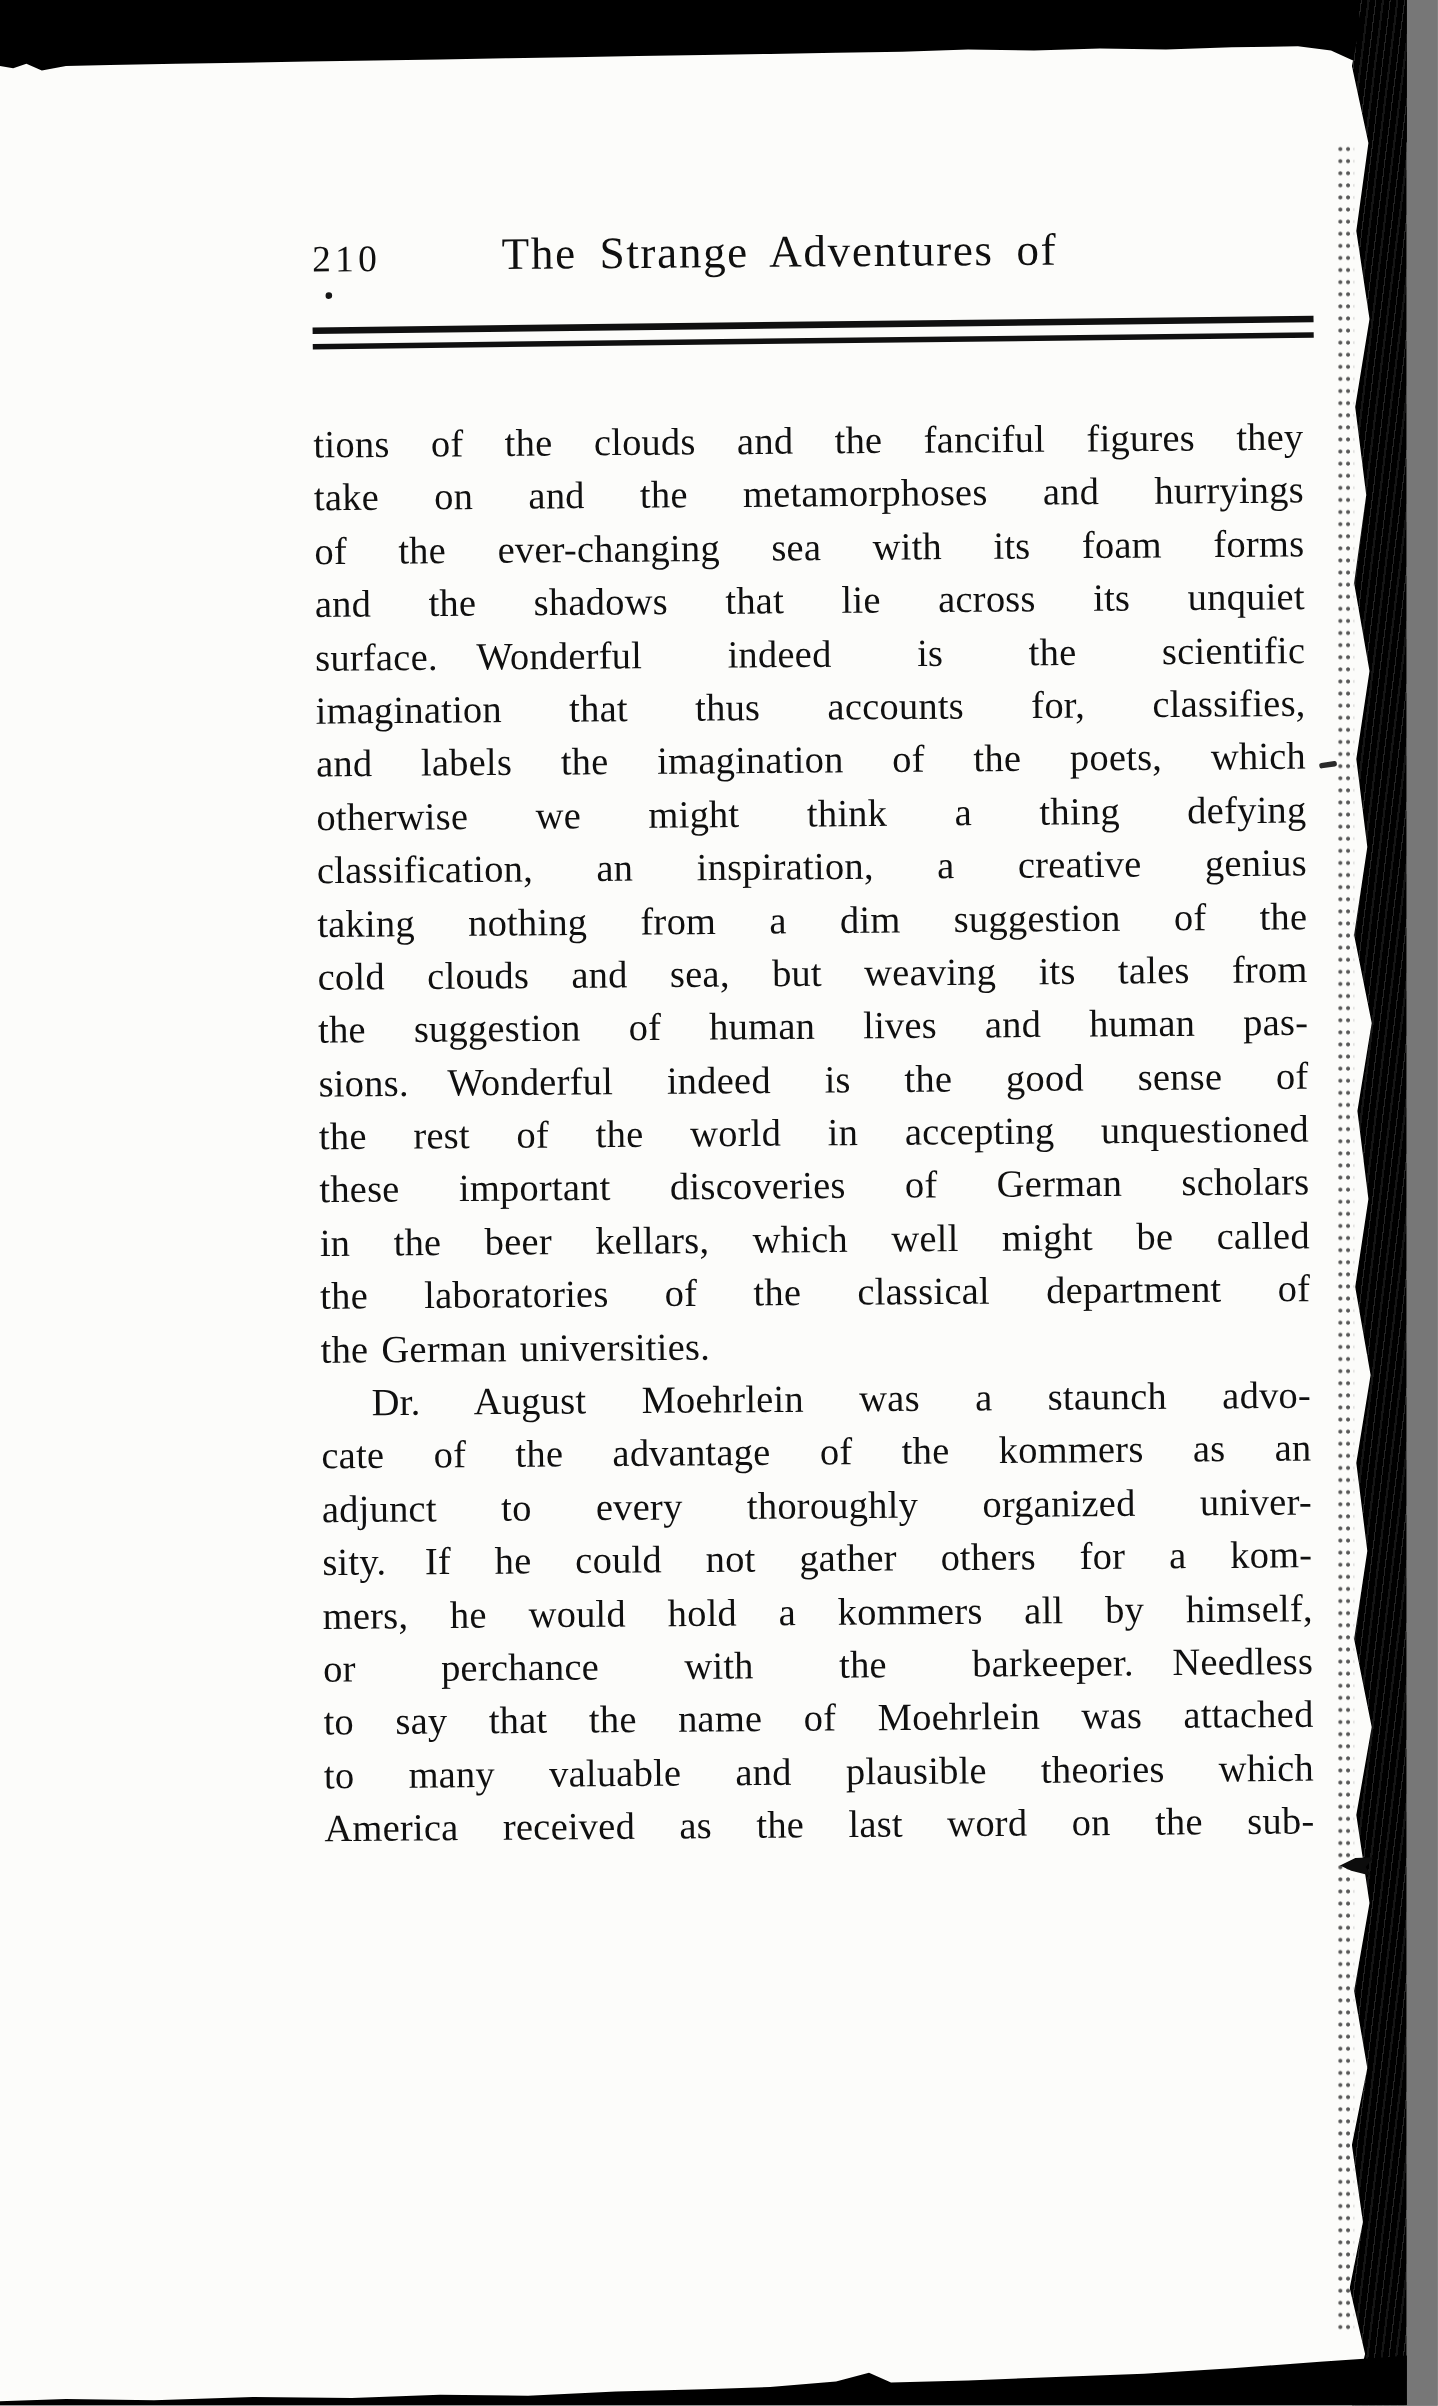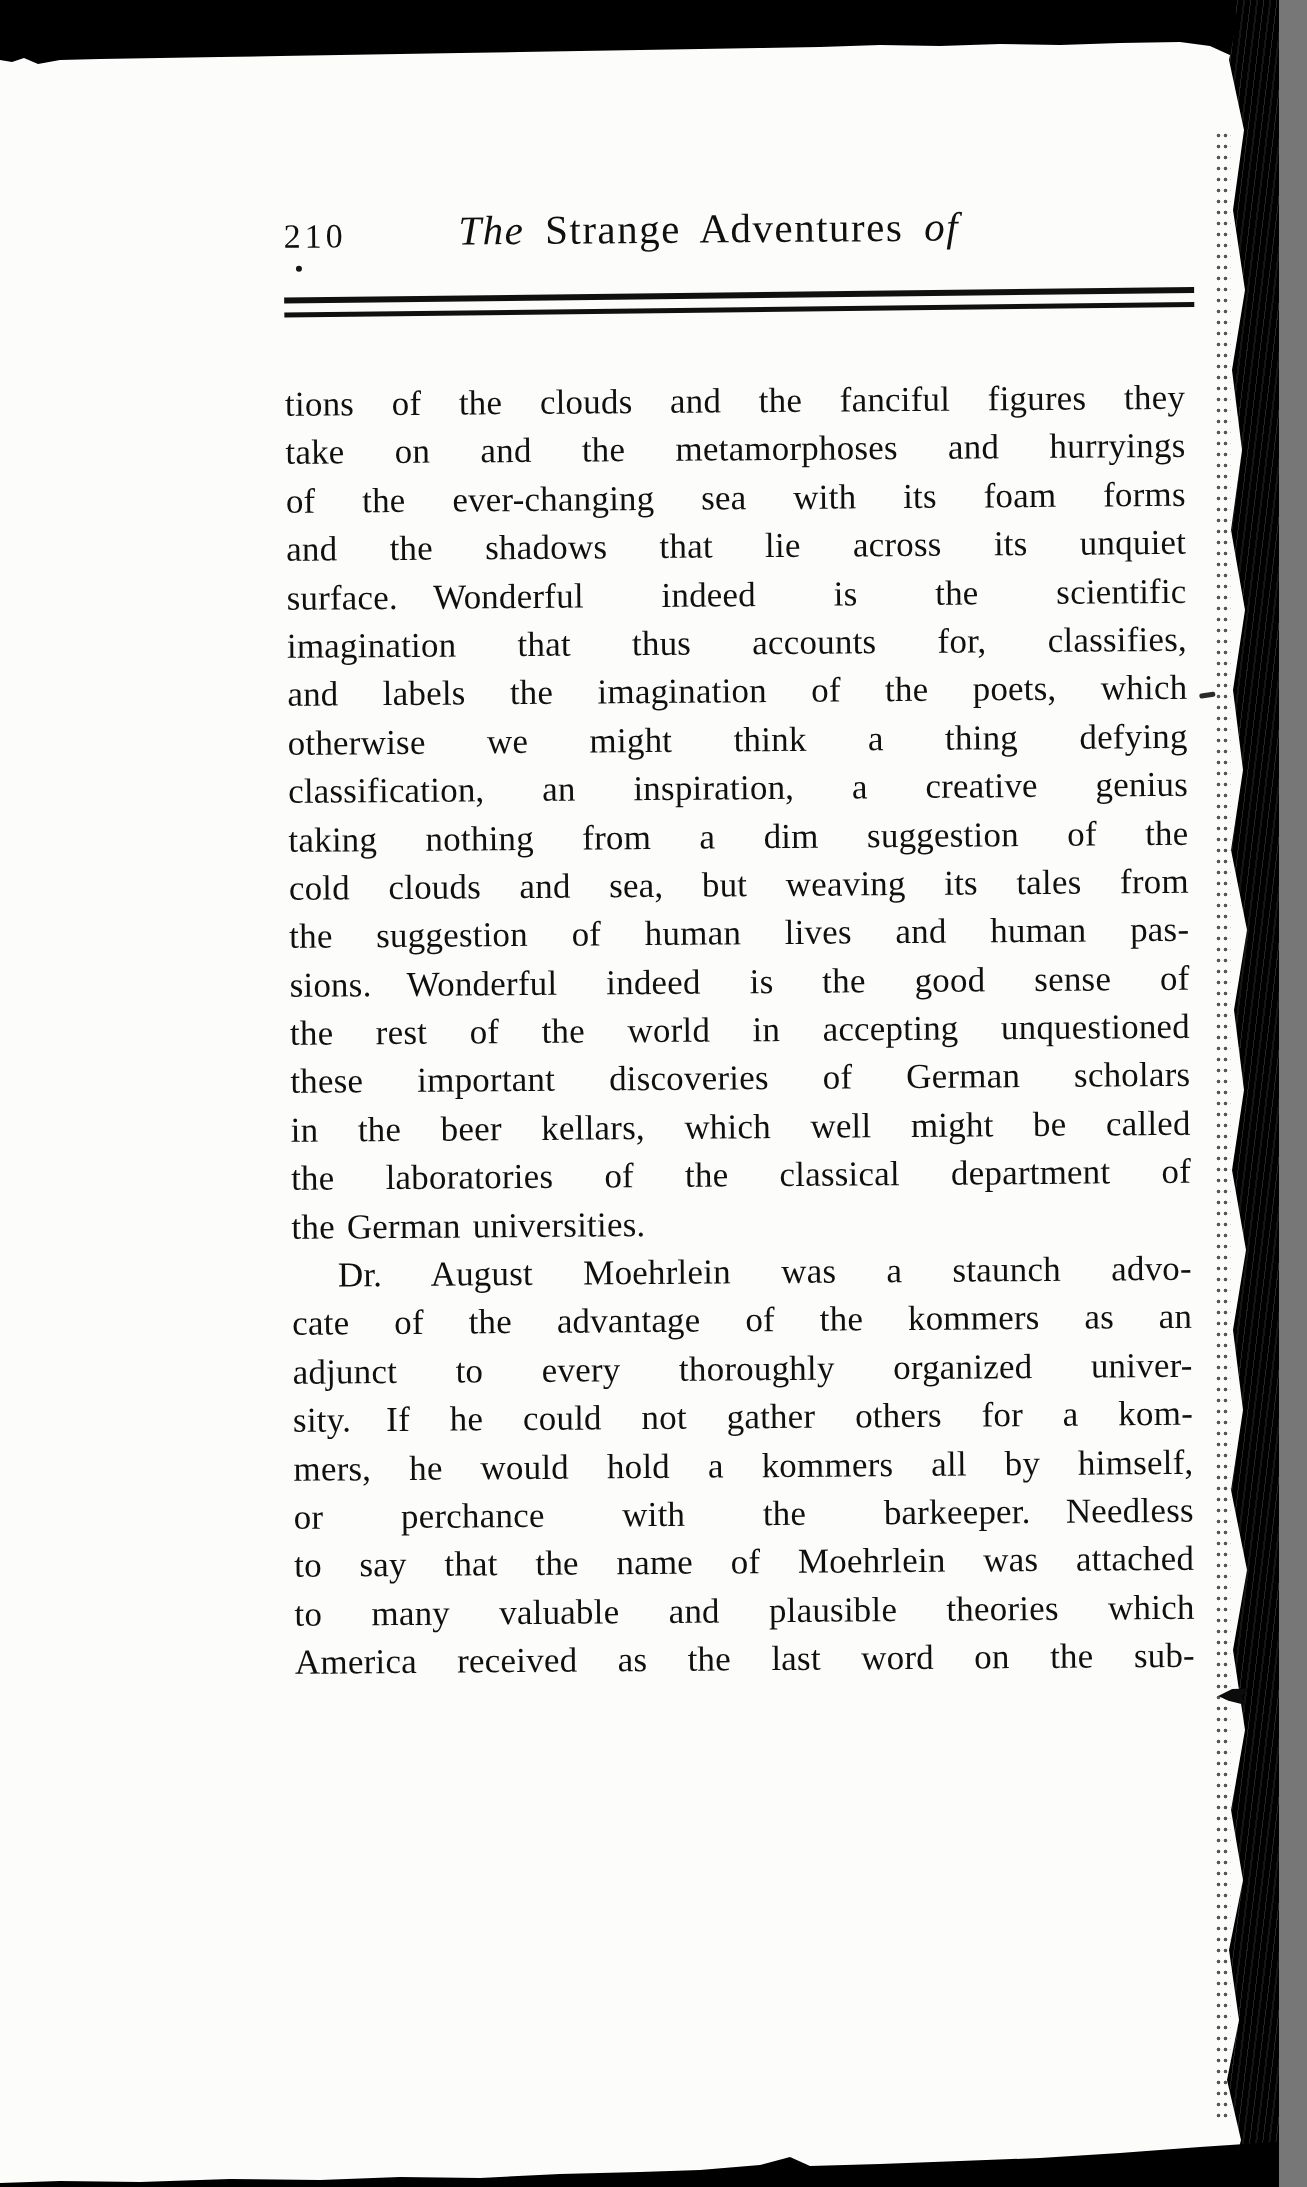--- a/index.html
+++ b/index.html
@@ -64,21 +64,21 @@
   .pagenum {
     position: absolute; left: 0; top: 10px;
     font-size: 34px; letter-spacing: 4px;
   }
   .title {
     display: block; text-align: center;
     padding-right: 55px;
     font-size: 41px; letter-spacing: 1.5px; word-spacing: 9px;
     white-space: nowrap;
   }
-  .title .it { font-style: italic; }
+  .title .it { }
 
   .rule {
     position: absolute; top: 293px; left: 285px; width: 910px; height: 9px;
     border-top: 6px solid var(--ink);
     border-bottom: 5px solid var(--ink);
     transform: rotate(-0.22deg);
   }
 
   .bodytext {
     position: absolute; top: 378px; left: 285px; width: 900px;

